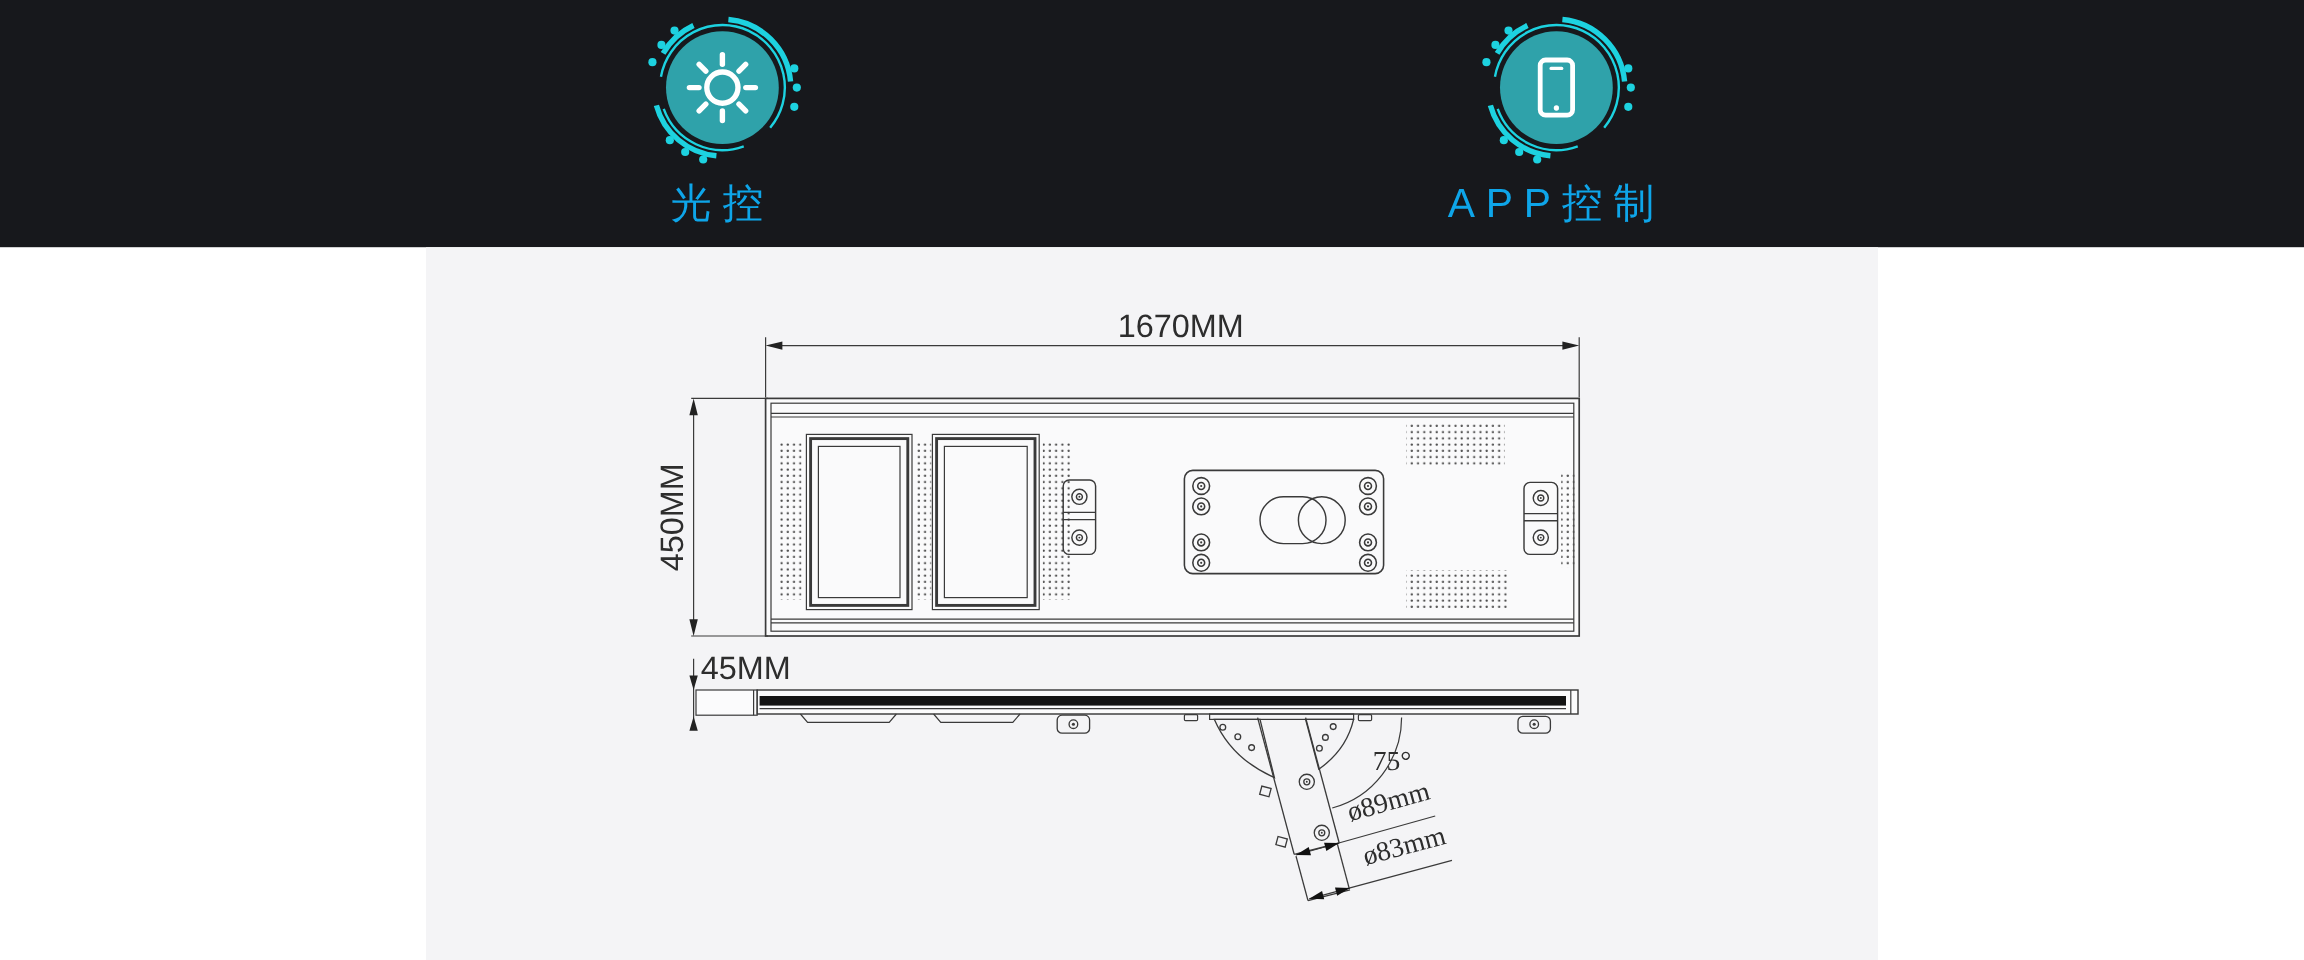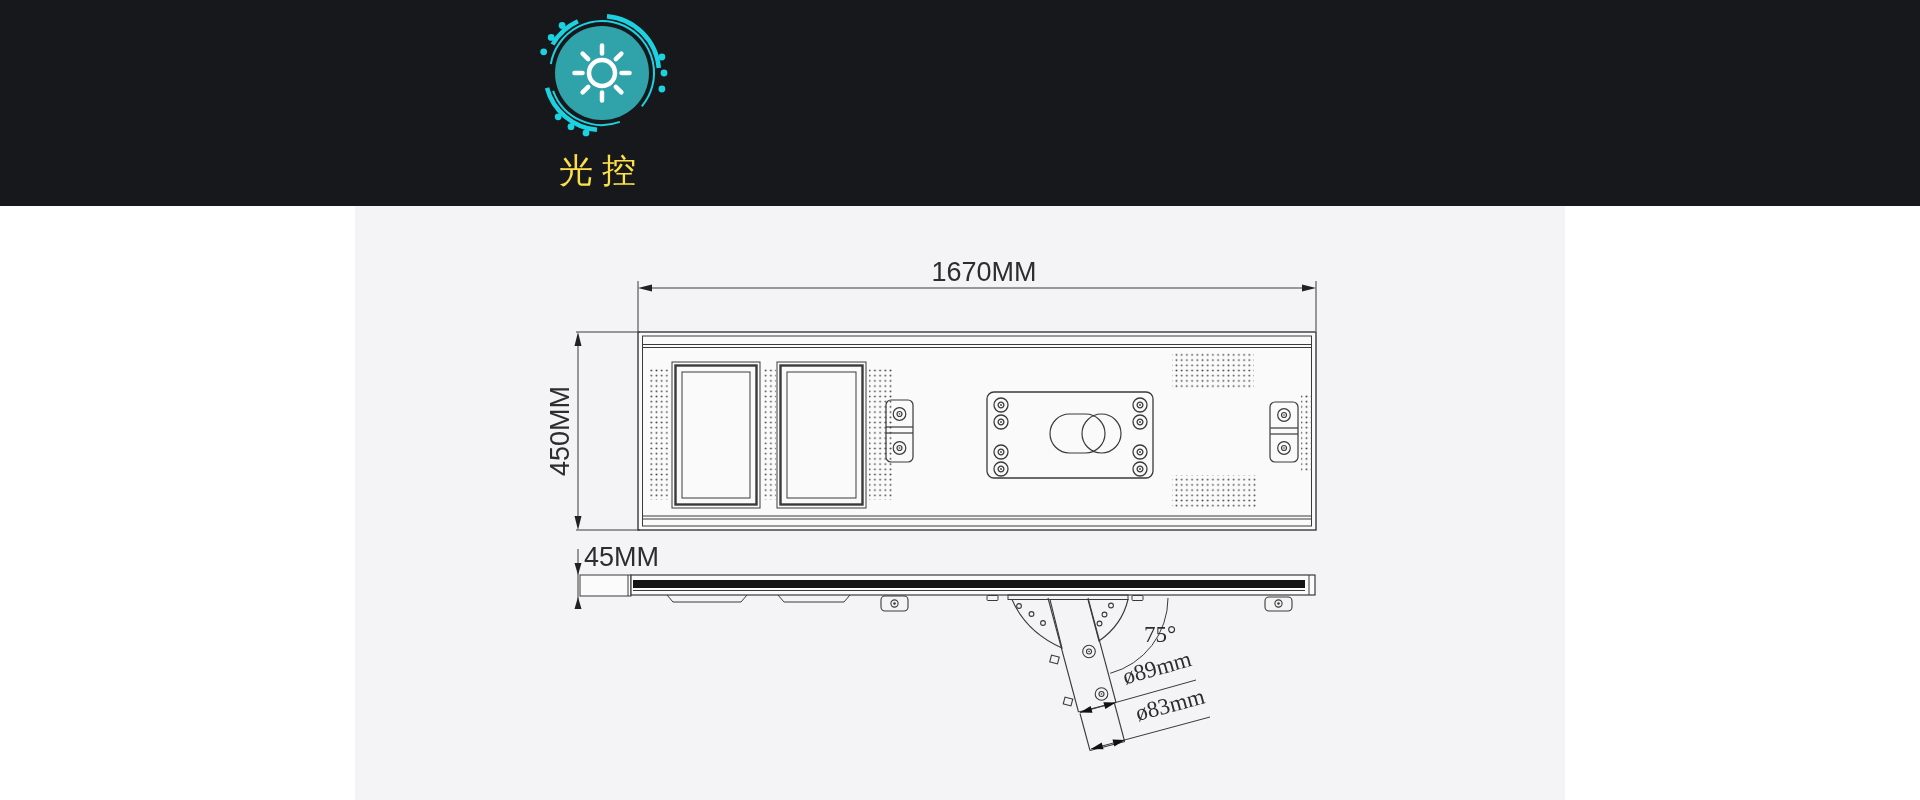--- a/index.html
+++ b/index.html
@@ -5,21 +5,21 @@
   html,body{margin:0;padding:0;background:#ffffff;width:1920px;height:800px;overflow:hidden;
             font-family:"Liberation Sans", sans-serif;}
   .stage{position:relative;width:1920px;height:800px;background:#ffffff;}
 
   
   .band{position:absolute;left:0;top:0;width:1920px;height:206px;background:#17181c;}
   .feature{position:absolute;top:0;width:300px;height:206px;}
   .feature .badge{position:absolute;left:150px;top:73px;width:0;height:0;}
   .feature .badge svg{position:absolute;left:-72px;top:-72px;}
   .feature .flabel{position:absolute;left:0;top:150px;width:300px;text-align:center;
-      color:#fde047;font-size:34px;font-weight:500;letter-spacing:9px;line-height:40px;
+      color:#0ea5e9;font-size:34px;font-weight:500;letter-spacing:9px;line-height:40px;
       font-family:"Liberation Sans", sans-serif;}
 
   
   .diagram-svg{position:absolute;left:0;top:0;}
   text{fill:#2d2d2d;}
   .dimtxt{font-family:"Liberation Sans", sans-serif;font-size:27px;}
   .cadtxt{font-family:"Liberation Serif", serif;font-size:23px;}
 </style>
 </head>
 <body>
@@ -69,20 +69,33 @@
             <line x1="-13.8" y1="-13.8" x2="-19.4" y2="-19.4"></line>
             <line x1="0" y1="-19.5" x2="0" y2="-27.5"></line>
             <line x1="13.8" y1="-13.8" x2="19.4" y2="-19.4"></line>
           </g>
         </svg>
       </div>
       <div class="flabel">光控</div>
     </div>
 
 
+    <div class="feature" style="left:1147px">
+      <div class="badge">
+        <svg width="144" height="144" viewBox="-72 -72 144 144">
+          <use href="#badge-ring"></use>
+          <g stroke="#ffffff" fill="none" stroke-linecap="round">
+            <rect x="-13.5" y="-23" width="27" height="46" rx="4.5" stroke-width="4"></rect>
+            <line x1="-4.5" y1="-16" x2="4.5" y2="-16" stroke-width="2.6"></line>
+            <circle cx="0" cy="17" r="2.2" fill="#ffffff" stroke="none"></circle>
+          </g>
+        </svg>
+      </div>
+      <div class="flabel">APP控制</div>
+    </div>
   </div>
 
   <svg class="diagram-svg" width="1920" height="800" viewBox="0 0 1920 800">
 
     <defs>
       <pattern id="dots" width="5.2" height="5.2" patternUnits="userSpaceOnUse">
         <circle cx="1.3" cy="1.3" r="0.95" fill="#4a4a4a"></circle>
       </pattern>
       <g id="screw" fill="none">
         <circle r="7"></circle>

